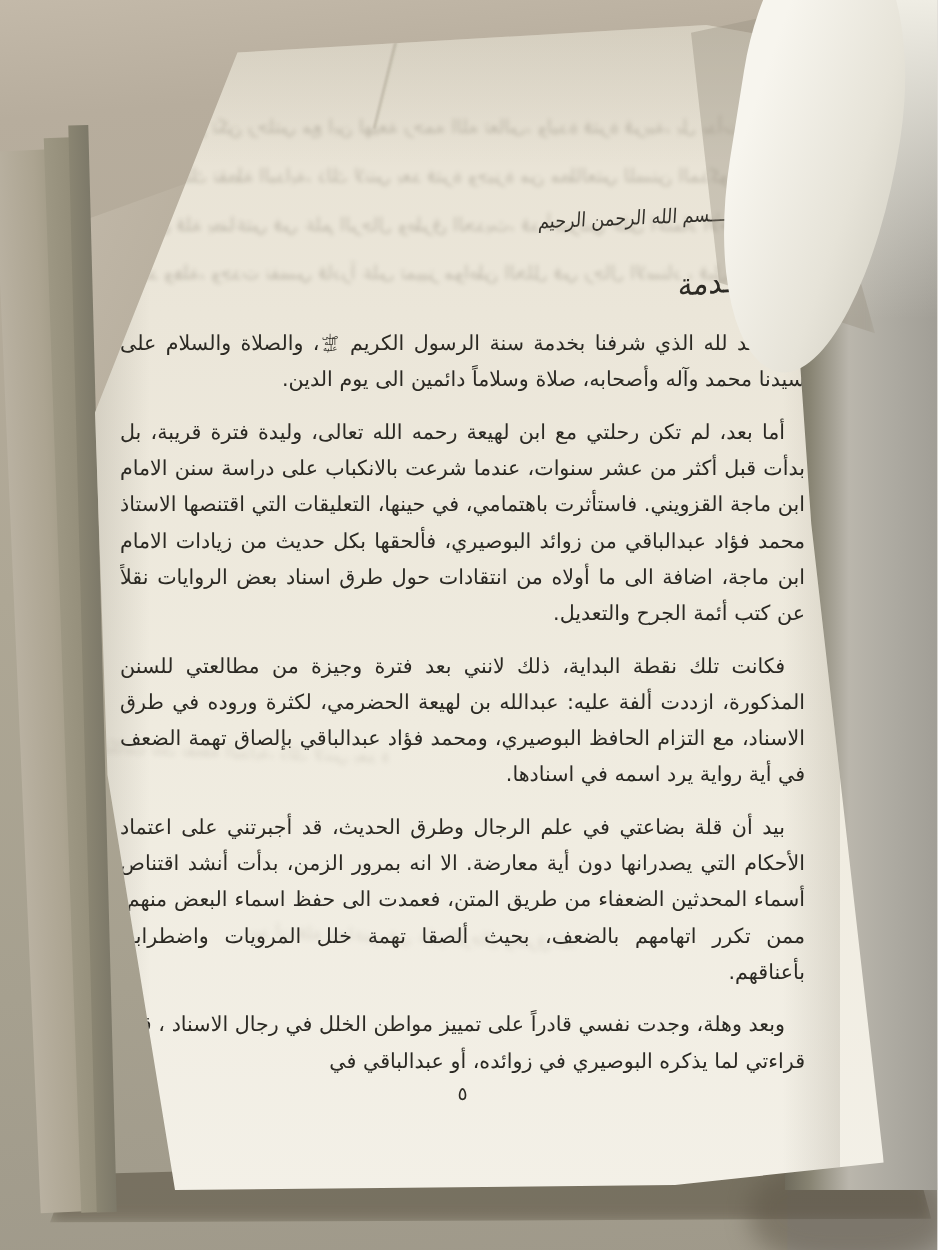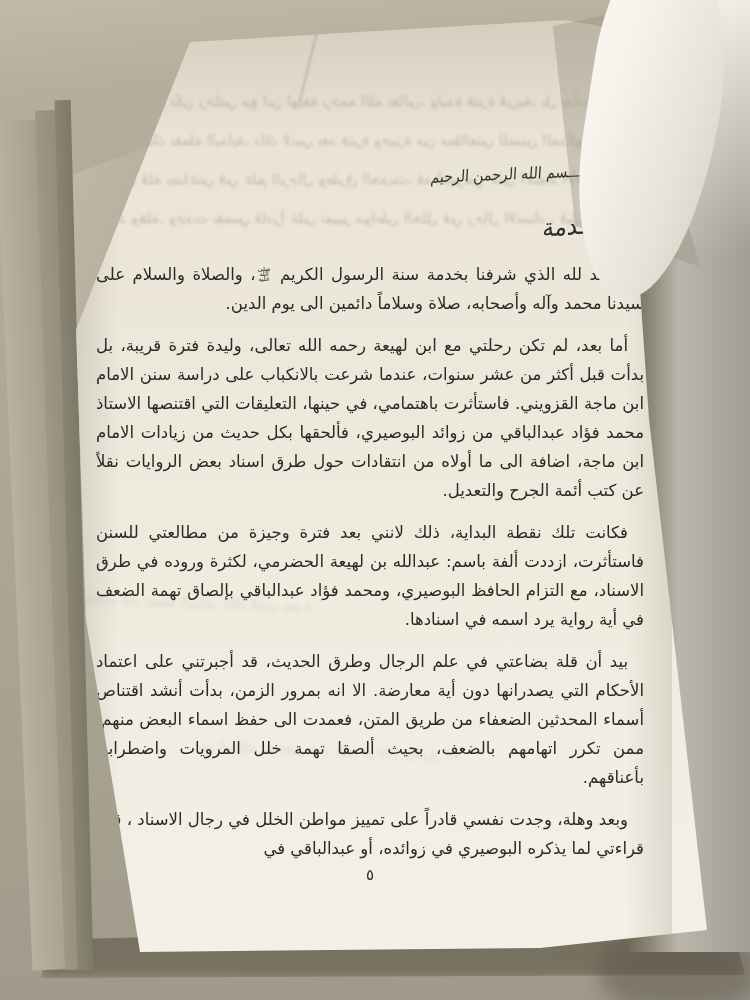--- a/index.html
+++ b/index.html
@@ -174,21 +174,21 @@
     <div class="ghost-smudge" style="left:20px; top:580px; width:230px; height:26px;">فكانت تلك نقطة البداية، ذلك لانني بعد فترة وجيزة من مطالعتي للسنن المذكورة، ازددت ألفة باسم: عبدالله بن لهيعة الحضرمي، لكثرة وروده في طرق الاسناد، مع التزام الحافظ البوصيري، ومحمد فؤاد عبدالباقي بإلصاق تهمة الضعف في أية رواية يرد اسمه في اسنادها.</div>
     <div class="ghost-smudge" style="left:140px; top:728px; width:260px; height:26px;">بيد أن قلة بضاعتي في علم الرجال وطرق الحديث، قد أجبرتني على اعتماد الأحكام التي يصدرانها دون أية معارضة. الا انه بمرور الزمن، بدأت أنشد اقتناص أسماء المحدثين الضعفاء من طريق المتن، فعمدت الى حفظ اسماء البعض منهم، ممن تكرر اتهامهم بالضعف، بحيث ألصقا تهمة خلل المرويات واضطرابها بأعناقهم.</div>
 
     <div class="basmala">بــــــــــسم الله الرحمن الرحيم</div>
 
     <div class="heading">مقـــدمة</div>
 
     <div class="body-text">
       <p><span>الحمد لله الذي شرفنا بخدمة سنة الرسول الكريم </span><span class="saw">صلى الله عليه وسلم</span><span>، والصلاة والسلام على سيدنا محمد وآله وأصحابه، صلاة وسلاماً دائمين الى يوم الدين.</span></p>
       <p>أما بعد، لم تكن رحلتي مع ابن لهيعة رحمه الله تعالى، وليدة فترة قريبة، بل بدأت قبل أكثر من عشر سنوات، عندما شرعت بالانكباب على دراسة سنن الامام ابن ماجة القزويني. فاستأثرت باهتمامي، في حينها، التعليقات التي اقتنصها الاستاذ محمد فؤاد عبدالباقي من زوائد البوصيري، فألحقها بكل حديث من زيادات الامام ابن ماجة، اضافة الى ما أولاه من انتقادات حول طرق اسناد بعض الروايات نقلاً عن كتب أئمة الجرح والتعديل.</p>
-      <p>فكانت تلك نقطة البداية، ذلك لانني بعد فترة وجيزة من مطالعتي للسنن فاستأثرت، ازددت ألفة باسم: عبدالله بن لهيعة الحضرمي، لكثرة وروده في طرق الاسناد، مع التزام الحافظ البوصيري، ومحمد فؤاد عبدالباقي بإلصاق تهمة الضعف في أية رواية يرد اسمه في اسنادها.</p>
+      <p>فكانت تلك نقطة البداية، ذلك لانني بعد فترة وجيزة من مطالعتي للسنن المذكورة، ازددت ألفة عليه: عبدالله بن لهيعة الحضرمي، لكثرة وروده في طرق الاسناد، مع التزام الحافظ البوصيري، ومحمد فؤاد عبدالباقي بإلصاق تهمة الضعف في أية رواية يرد اسمه في اسنادها.</p>
       <p>بيد أن قلة بضاعتي في علم الرجال وطرق الحديث، قد أجبرتني على اعتماد الأحكام التي يصدرانها دون أية معارضة. الا انه بمرور الزمن، بدأت أنشد اقتناص أسماء المحدثين الضعفاء من طريق المتن، فعمدت الى حفظ اسماء البعض منهم، ممن تكرر اتهامهم بالضعف، بحيث ألصقا تهمة خلل المرويات واضطرابها بأعناقهم.</p>
       <p>وبعد وهلة، وجدت نفسي قادراً على تمييز مواطن الخلل في رجال الاسناد ، قبل قراءتي لما يذكره البوصيري في زوائده، أو عبدالباقي في</p>
     </div>
 
     <div class="page-number">٥</div>
   </div>
 
   <div class="lifted-page-shadow"></div>
   <div class="lifted-page"></div>
 

